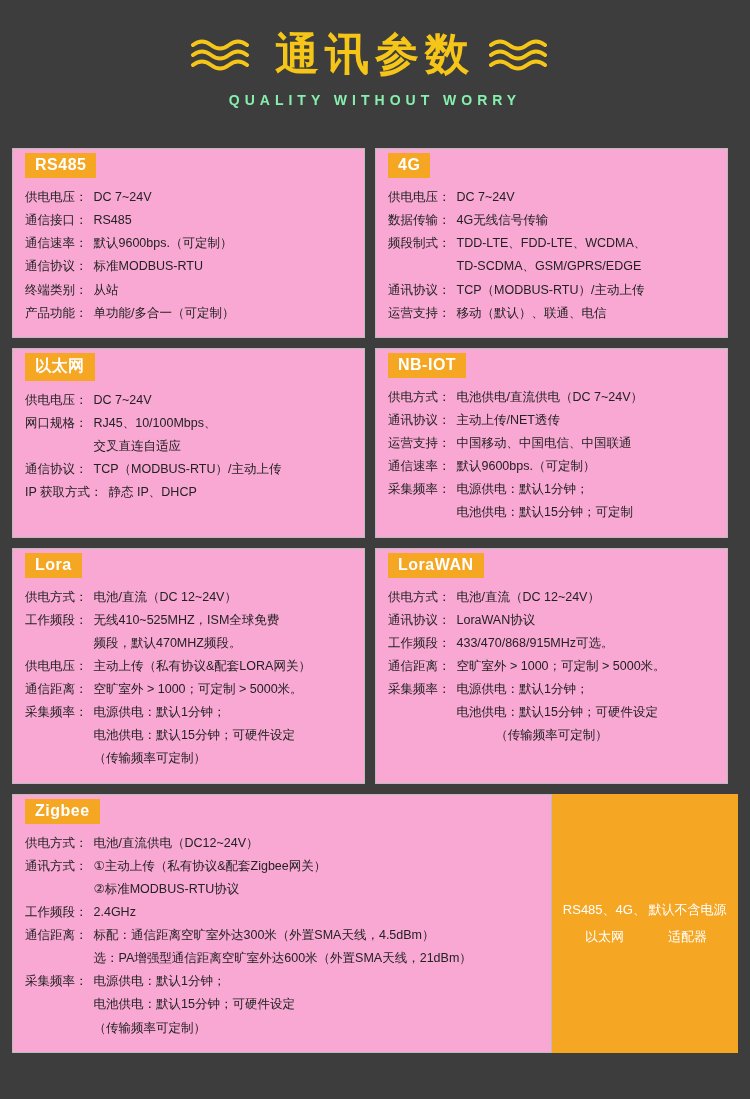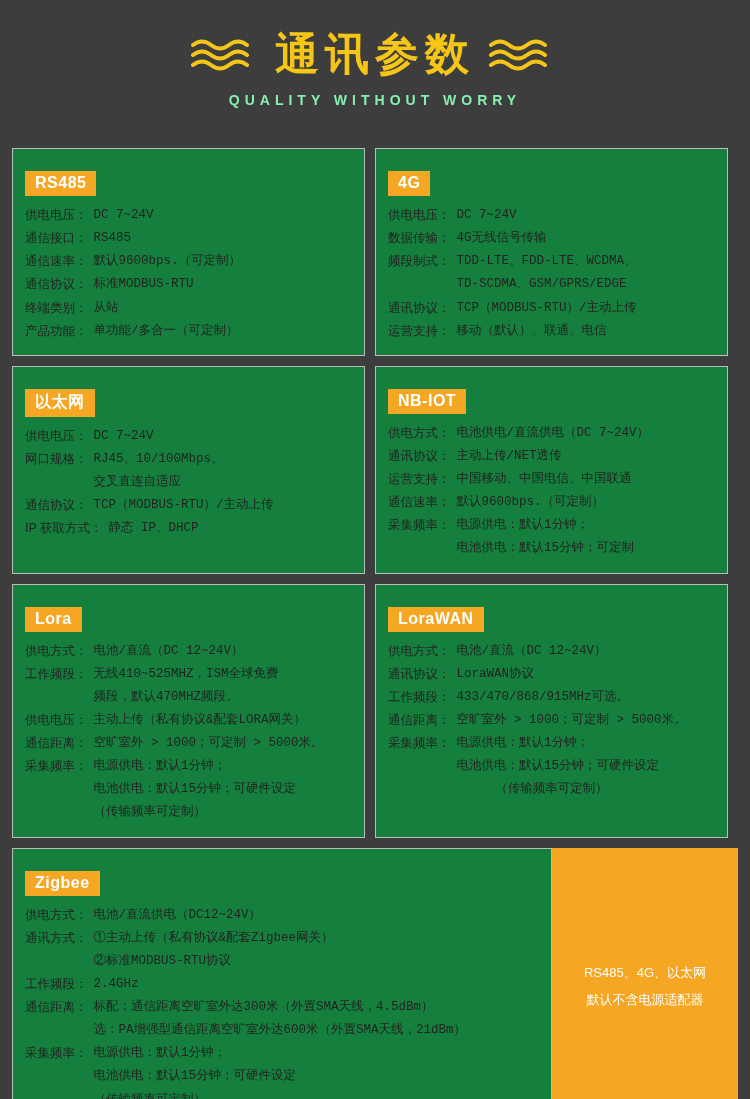--- a/index.html
+++ b/index.html
@@ -51,23 +51,23 @@
     background:#3d3d3d;
     padding: 8px 12px 0 12px;
   }
   .row {
     display:flex;
     gap: 10px;
     margin-bottom: 10px;
     align-items: stretch;
   }
   .card {
-    background:#15803d;
+    background:#f9a8d4;
     border:1px solid #bbbbbb;
-    padding: 22px 12px 12px 12px;
+    padding: 4px 12px 12px 12px;
     position:relative;
     flex: 1 1 0;
     min-width:0;
   }
   .card.half { width: 353px; flex: 0 0 353px; }
   .badge {
     display:inline-block;
     background:#f5a623;
     color:#ffffff;
     font-weight:bold;
@@ -81,21 +81,21 @@
     display:flex;
     font-size: 12.5px;
     line-height: 1.85;
     color:#222;
   }
   .spec .k {
     flex: 0 0 auto;
     white-space: nowrap;
     padding-right: 6px;
   }
-  .spec .v { flex:1 1 auto;font-family:Liberation Mono, monospace; }
+  .spec .v { flex:1 1 auto; }
   .spec .cont {
     display:flex;
     font-size:12.5px;
     line-height:1.85;
   }
   .spec .cont .pad { flex:0 0 auto; visibility:hidden; white-space:pre; padding-right:6px;}
   .note-center { text-align:center; }
 
   
   .bottom {
@@ -103,21 +103,21 @@
     gap:0;
     margin-bottom: 0;
     align-items: stretch;
   }
   .zigbee-card { flex: 0 0 540px; }
   .orange-note {
     flex: 1 1 auto;
     background:#f5a623;
     color:#ffffff;
     display:flex;
-    flex-direction:column;
+    flex-direction:row;
     align-items:center;
     justify-content:center;
     text-align:center;
     font-size: 13px;
     line-height: 2.1;
     padding: 10px;
     font-weight: 500;
   }
   .footer-strip { height: 8px; background:#3d3d3d; }
 </style>

